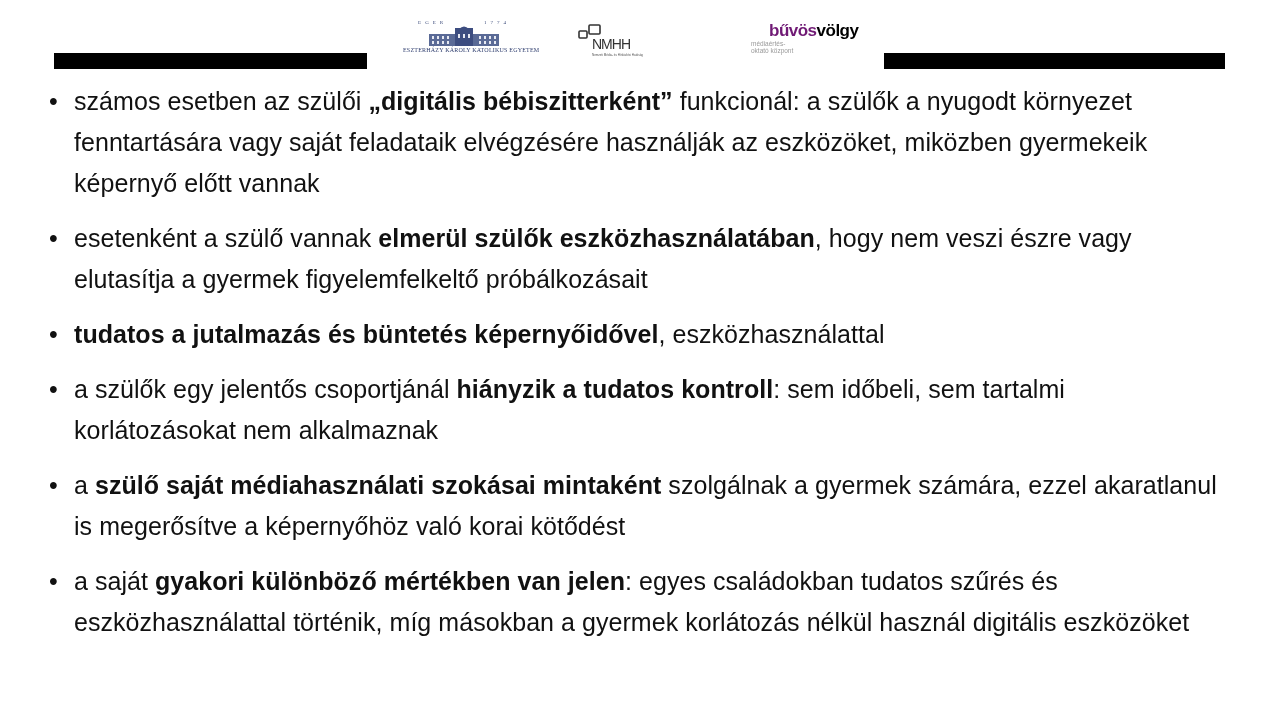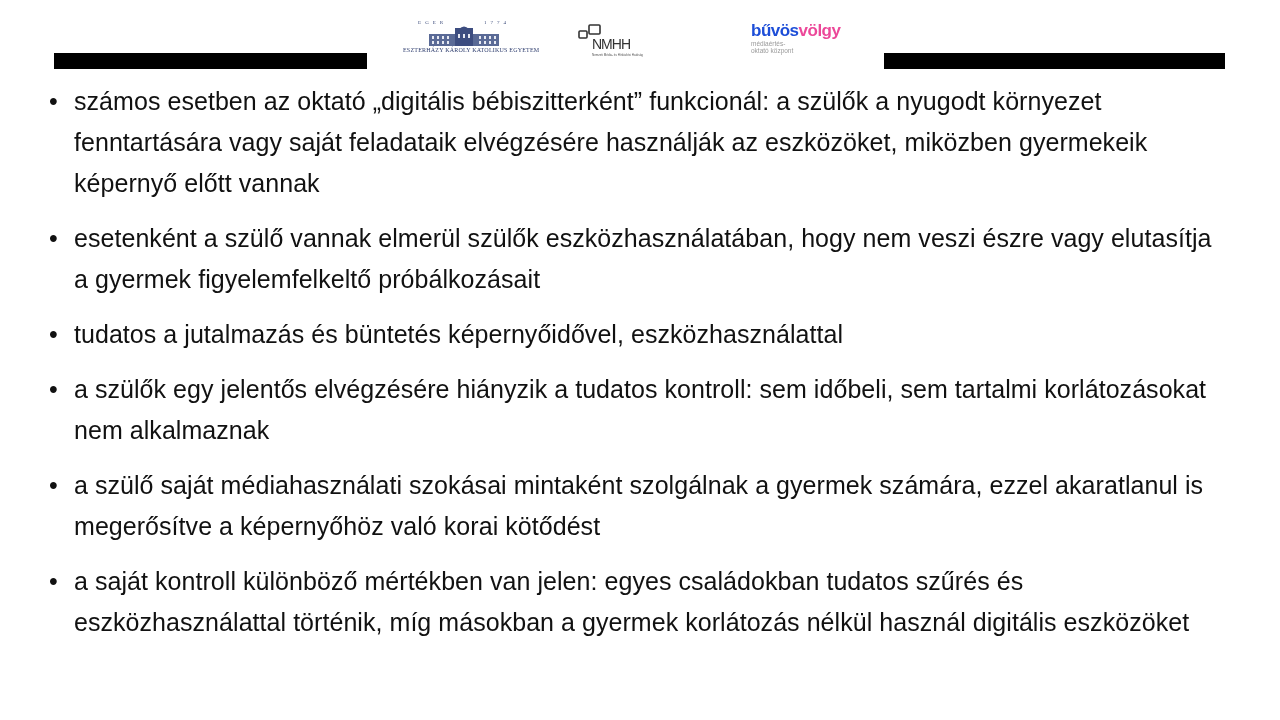--- a/index.html
+++ b/index.html
@@ -21,38 +21,38 @@
   .logo-ekke { left: 36px; top: 20px; width: 122px; height: 36px; }
   .logo-ekke .cap { font-family: "Liberation Serif", serif; font-size: 5px; color: #3a4a7a; position:absolute; top:0; width:100%; text-align:center; letter-spacing: 4px; }
   .logo-ekke .building { position:absolute; left: 26px; top: 6px; width: 70px; height: 20px; }
   .logo-ekke .name { position:absolute; top: 27px; left:0; width:100%; text-align:center; font-family: "Liberation Serif", serif; font-size: 6px; color:#2e3d6e; letter-spacing: 0.2px; white-space: nowrap; }
   .logo-nmhh { left: 211px; top: 22px; width: 80px; height: 36px; }
   .logo-nmhh .squares { position:absolute; left:0; top:2px; width:26px; height:16px; }
   .logo-nmhh .word { position:absolute; left:14px; top:14px; font-size: 14px; letter-spacing: -1px; color:#333; font-family: "Liberation Sans", sans-serif; }
   .logo-nmhh .sub { position:absolute; left:14px; top:31px; font-size: 3px; color:#555; white-space: nowrap; }
   .logo-buvos { left: 384px; top: 22px; width: 100px; height: 34px; }
   .logo-buvos .word { font-size: 17px; font-weight: bold; letter-spacing: -0.5px; line-height: 18px; white-space: nowrap; }
-  .logo-buvos .w1 { color: #1d4ed8; }
-  .logo-buvos .w2 { color: #ec4899; }
+  .logo-buvos .w1 { color: #701a75; margin-left: 18px; }
+  .logo-buvos .w2 { color: #000000; }
   .logo-buvos .sub { font-size: 6.5px; color: #9a9a9a; line-height: 7px; }
 
   .content {
     position: absolute; left: 47px; top: 81px; width: 1180px;
   }
   ul.bullets { list-style: none; margin: 0; padding: 0; }
   ul.bullets li {
     position: relative; padding-left: 27px;
     font-size: 25px; line-height: 41px;
     margin-bottom: 14px;
     letter-spacing: 0.05px;
   }
   ul.bullets li .dot {
     position: absolute; left: 2px; top: 0; font-size: 25px;
   }
-  ul.bullets li b { font-weight: normal; }
+  ul.bullets li b { font-weight: bold; }
 </style>
 </head>
 <body>
 
 <div class="top-bar"></div>
 
 <div class="logo-strip">
   <div class="logo logo-ekke">
     <div class="cap"><span>EGER</span> &nbsp;&nbsp;&nbsp;&nbsp;&nbsp; <span>1774</span></div>
     <svg class="building" viewBox="0 0 70 20">
@@ -95,20 +95,20 @@
 
   <div class="logo logo-buvos">
     <div class="word"><span class="w1">bűvös</span><span class="w2">völgy</span></div>
     <div class="sub">médiaértés-</div>
     <div class="sub">oktató központ</div>
   </div>
 </div>
 
 <div class="content">
   <ul class="bullets">
-    <li><span class="dot">•</span><span>számos esetben az oktató </span><b>„digitális bébiszitterként”</b><span> funkcionál: a szülők a nyugodt környezet fenntartására vagy saját feladataik elvégzésére használják az eszközöket, miközben gyermekeik képernyő előtt vannak</span></li>
+    <li><span class="dot">•</span><span>számos esetben az szülői </span><b>„digitális bébiszitterként”</b><span> funkcionál: a szülők a nyugodt környezet fenntartására vagy saját feladataik elvégzésére használják az eszközöket, miközben gyermekeik képernyő előtt vannak</span></li>
     <li><span class="dot">•</span><span>esetenként a szülő vannak </span><b>elmerül szülők eszközhasználatában</b><span>, hogy nem veszi észre vagy elutasítja a gyermek figyelemfelkeltő próbálkozásait</span></li>
     <li><span class="dot">•</span><span></span><b>tudatos a jutalmazás és büntetés képernyőidővel</b><span>, eszközhasználattal</span></li>
-    <li><span class="dot">•</span><span>a szülők egy jelentős elvégzésére </span><b>hiányzik a tudatos kontroll</b><span>: sem időbeli, sem tartalmi korlátozásokat nem alkalmaznak</span></li>
+    <li><span class="dot">•</span><span>a szülők egy jelentős csoportjánál </span><b>hiányzik a tudatos kontroll</b><span>: sem időbeli, sem tartalmi korlátozásokat nem alkalmaznak</span></li>
     <li><span class="dot">•</span><span>a </span><b>szülő saját médiahasználati szokásai mintaként</b><span> szolgálnak a gyermek számára, ezzel akaratlanul is megerősítve a képernyőhöz való korai kötődést</span></li>
-    <li><span class="dot">•</span><span>a saját </span><b>kontroll különböző mértékben van jelen</b><span>: egyes családokban tudatos szűrés és eszközhasználattal történik, míg másokban a gyermek korlátozás nélkül használ digitális eszközöket</span></li>
+    <li><span class="dot">•</span><span>a saját </span><b>gyakori különböző mértékben van jelen</b><span>: egyes családokban tudatos szűrés és eszközhasználattal történik, míg másokban a gyermek korlátozás nélkül használ digitális eszközöket</span></li>
   </ul>
 </div>
 
 </body></html>

